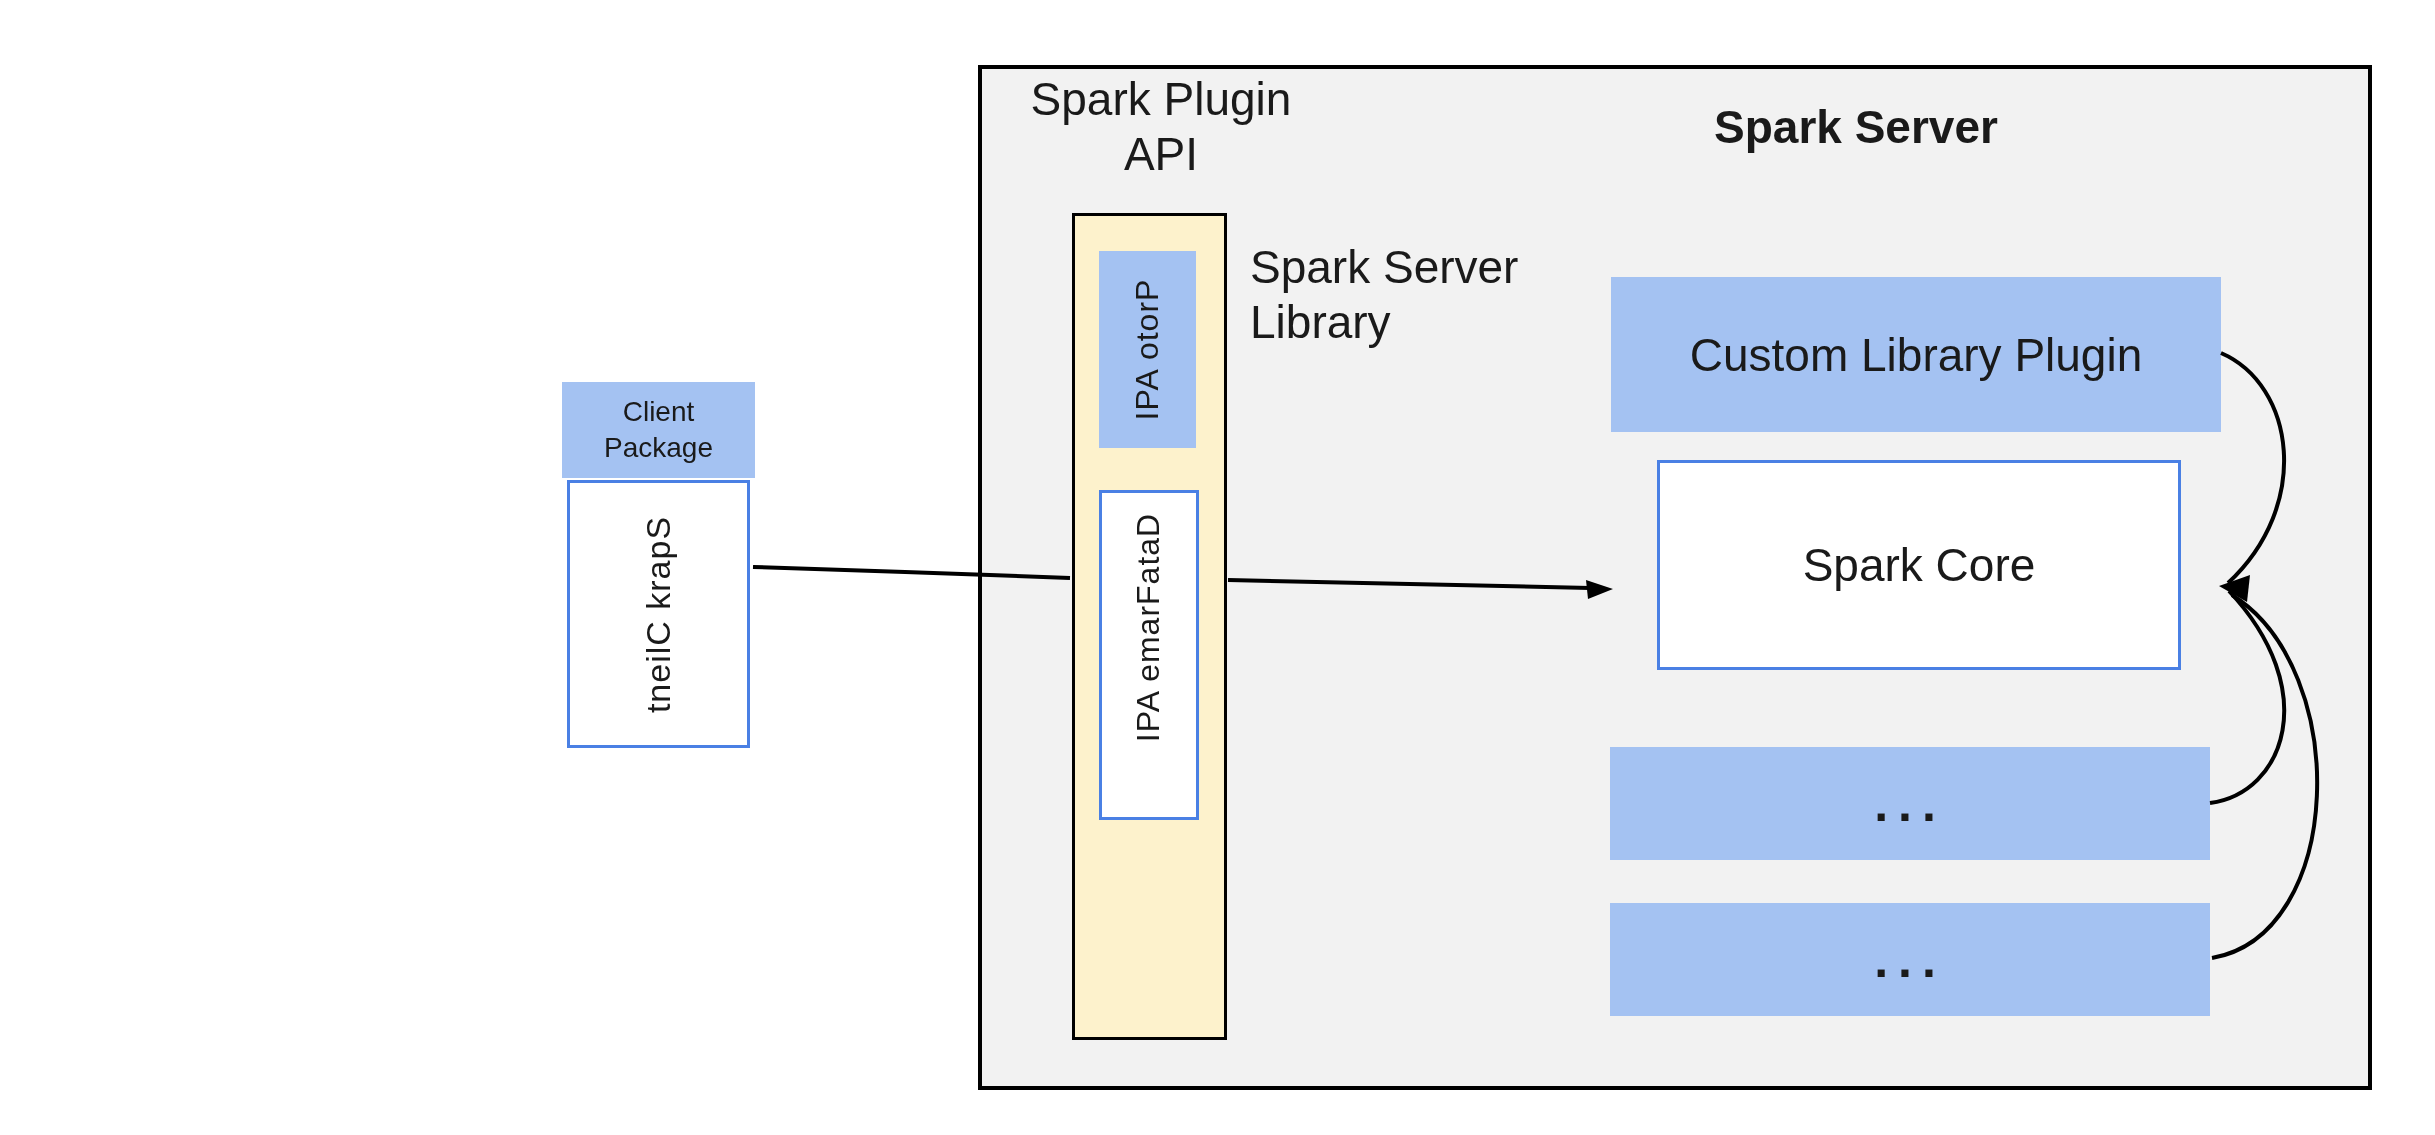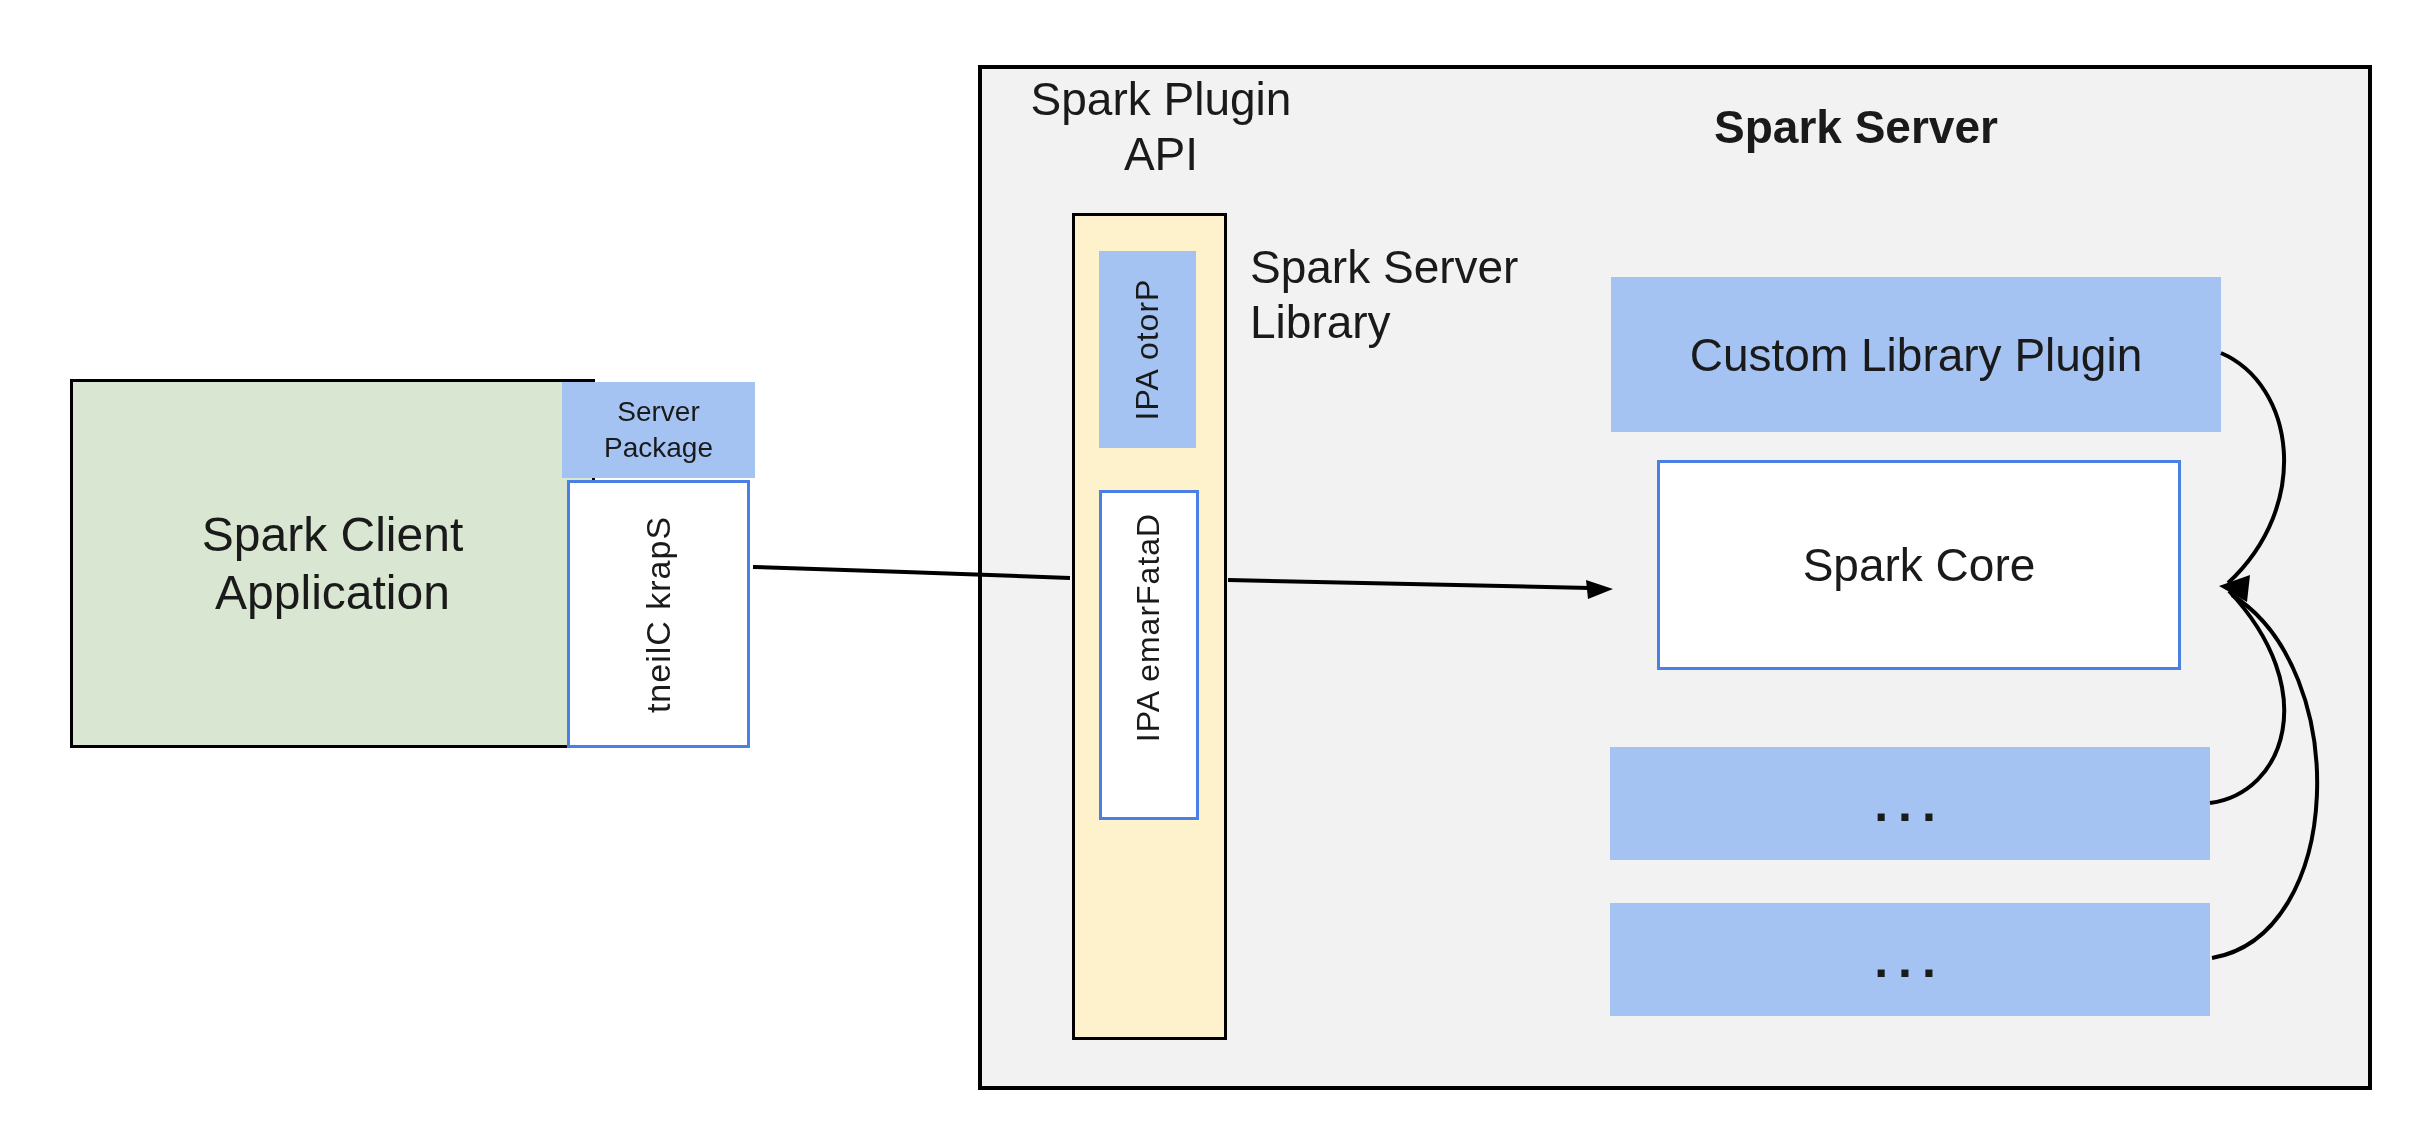--- a/index.html
+++ b/index.html
@@ -64,26 +64,22 @@
 <div id="canvas">
 
   <div class="abs" id="server-panel"></div>
 
   <div class="abs" id="lbl-spark-connect-api">Spark Plugin
 API</div>
   <div class="abs" id="lbl-spark-server-title">Spark Server</div>
   <div class="abs" id="lbl-spark-server-library">Spark Server
 Library</div>
 
-  <div class="abs" id="green-box">
-    <div class="fill pre">Spark Client
-Application</div>
-  </div>
   <div class="abs bluebox" id="client-package-box">
-    <div class="fill pre">Server
+    <div class="fill pre">Client
 Package</div>
   </div>
   <div class="abs whitebox" id="spark-client-box">
     <div class="fill">
       <span class="vtext">tneilC krapS</span>
     </div>
   </div>
 
   <div class="abs" id="cream-box"></div>
   <div class="abs bluebox" id="proto-api-box">

